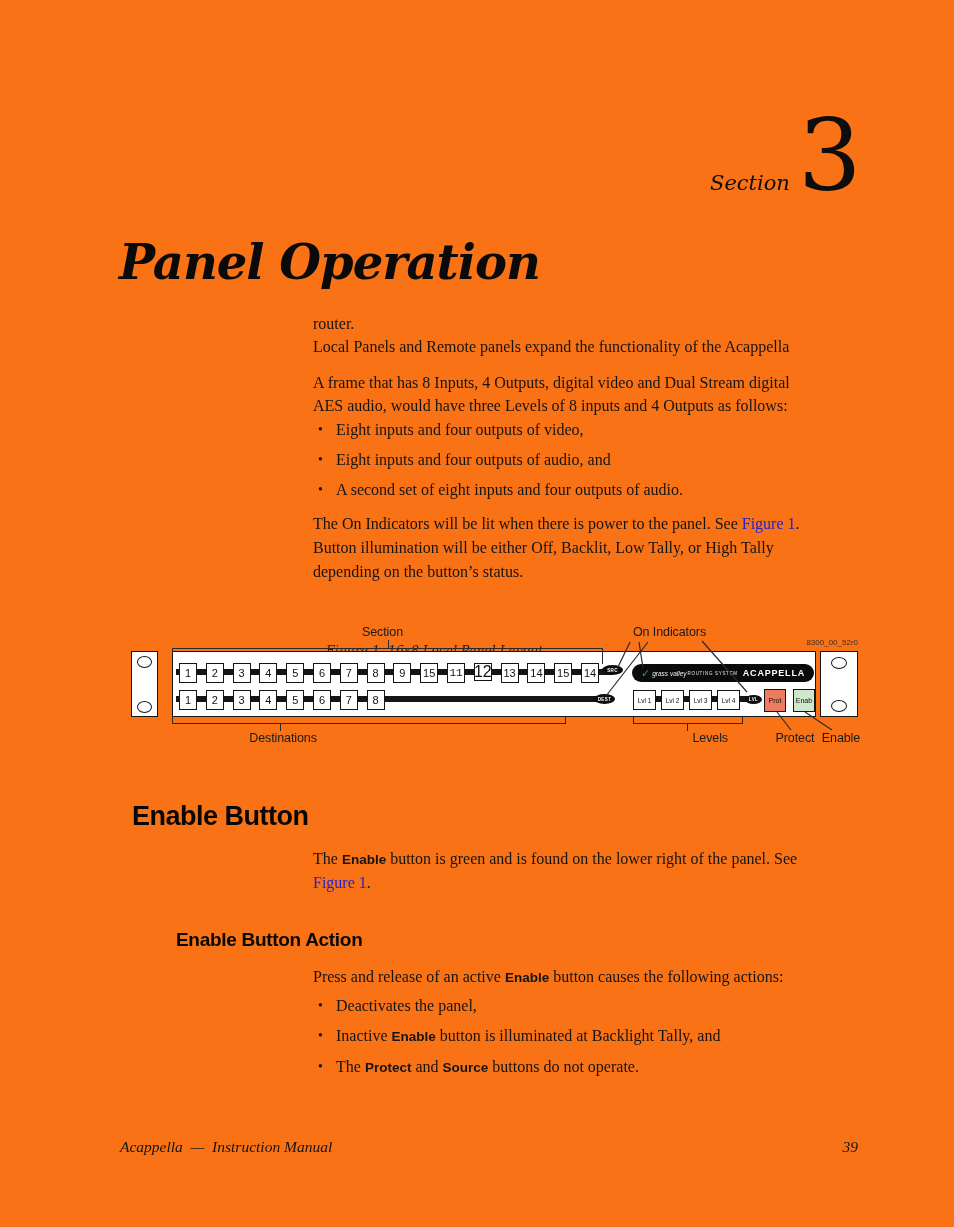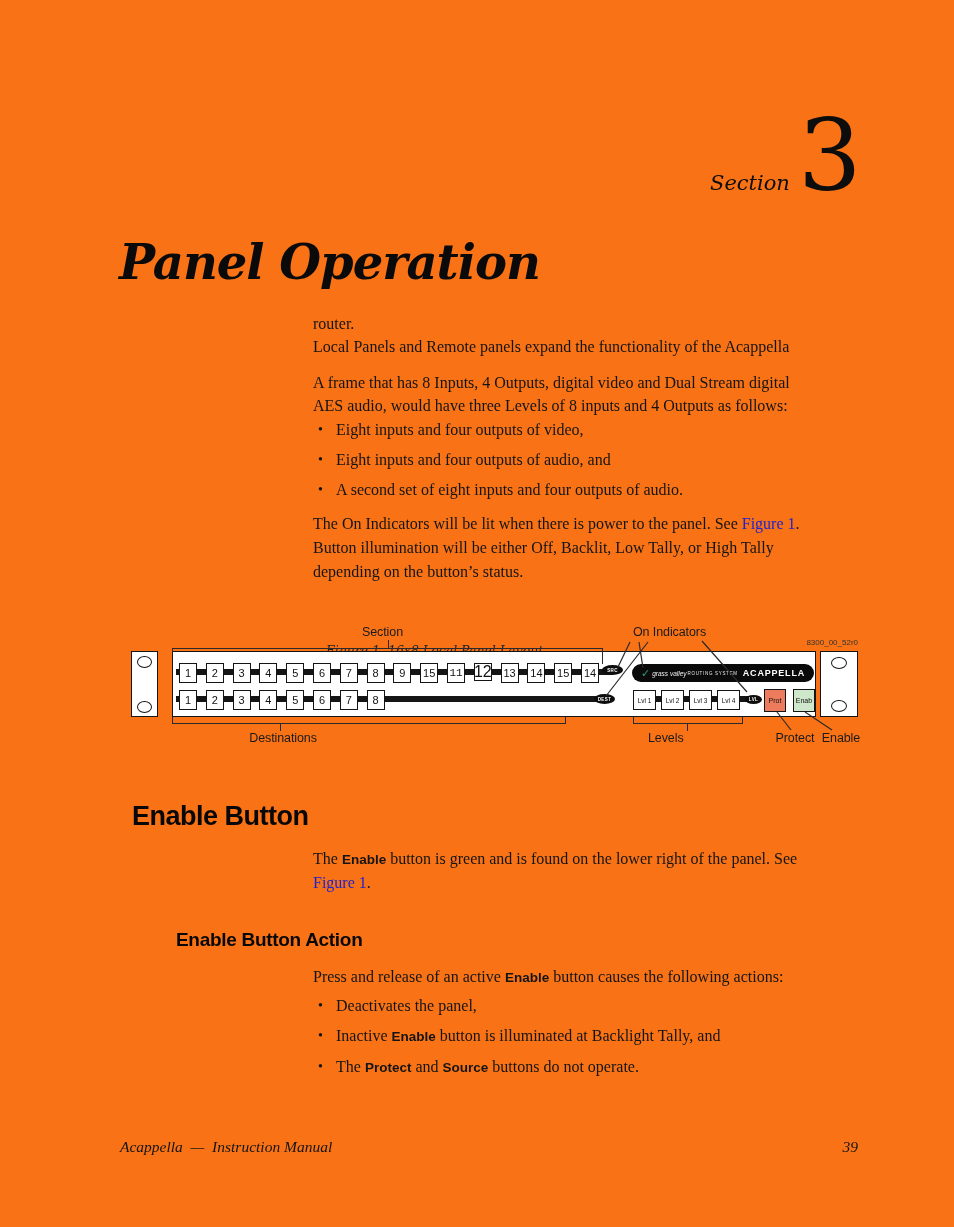--- a/index.html
+++ b/index.html
@@ -169,21 +169,21 @@
     <div class="bline" style="left:172px; top:103px; width:394px; height:1.2px"></div>
     <div class="bline" style="left:172px; top:97px; width:1.2px; height:6px"></div>
     <div class="bline" style="left:565px; top:97px; width:1.2px; height:6px"></div>
     <div class="bline" style="left:280px; top:103px; width:1.2px; height:8px"></div>
     <div class="figlabel" style="left:238px; top:111px; width:90px; text-align:center">Destinations</div>
 
     <div class="bline" style="left:633px; top:103px; width:110px; height:1.2px"></div>
     <div class="bline" style="left:633px; top:97px; width:1.2px; height:6px"></div>
     <div class="bline" style="left:742px; top:97px; width:1.2px; height:6px"></div>
     <div class="bline" style="left:687px; top:103px; width:1.2px; height:8px"></div>
-    <div class="figlabel" style="left:648px; top:111px; width:80px; text-align:left">Levels</div>
+    <div class="figlabel" style="left:648px; top:111px; width:80px; text-align:right">Levels</div>
 
     <div class="figlabel" style="left:770px; top:111px; width:50px; text-align:center">Protect</div>
     <div class="figlabel" style="left:818px; top:111px; width:46px; text-align:center">Enable</div>
 
     <svg class="leads" width="954" height="140" viewBox="0 0 954 140">
       <line x1="630" y1="22" x2="618" y2="47" stroke="#2a2a2a" stroke-width="1.2"></line>
       <line x1="639" y1="22" x2="643" y2="48" stroke="#2a2a2a" stroke-width="1.2"></line>
       <line x1="648" y1="22" x2="606" y2="76" stroke="#2a2a2a" stroke-width="1.2"></line>
       <line x1="702" y1="21" x2="747" y2="72" stroke="#2a2a2a" stroke-width="1.2"></line>
       <line x1="777" y1="92" x2="791" y2="110" stroke="#2a2a2a" stroke-width="1.2"></line>

